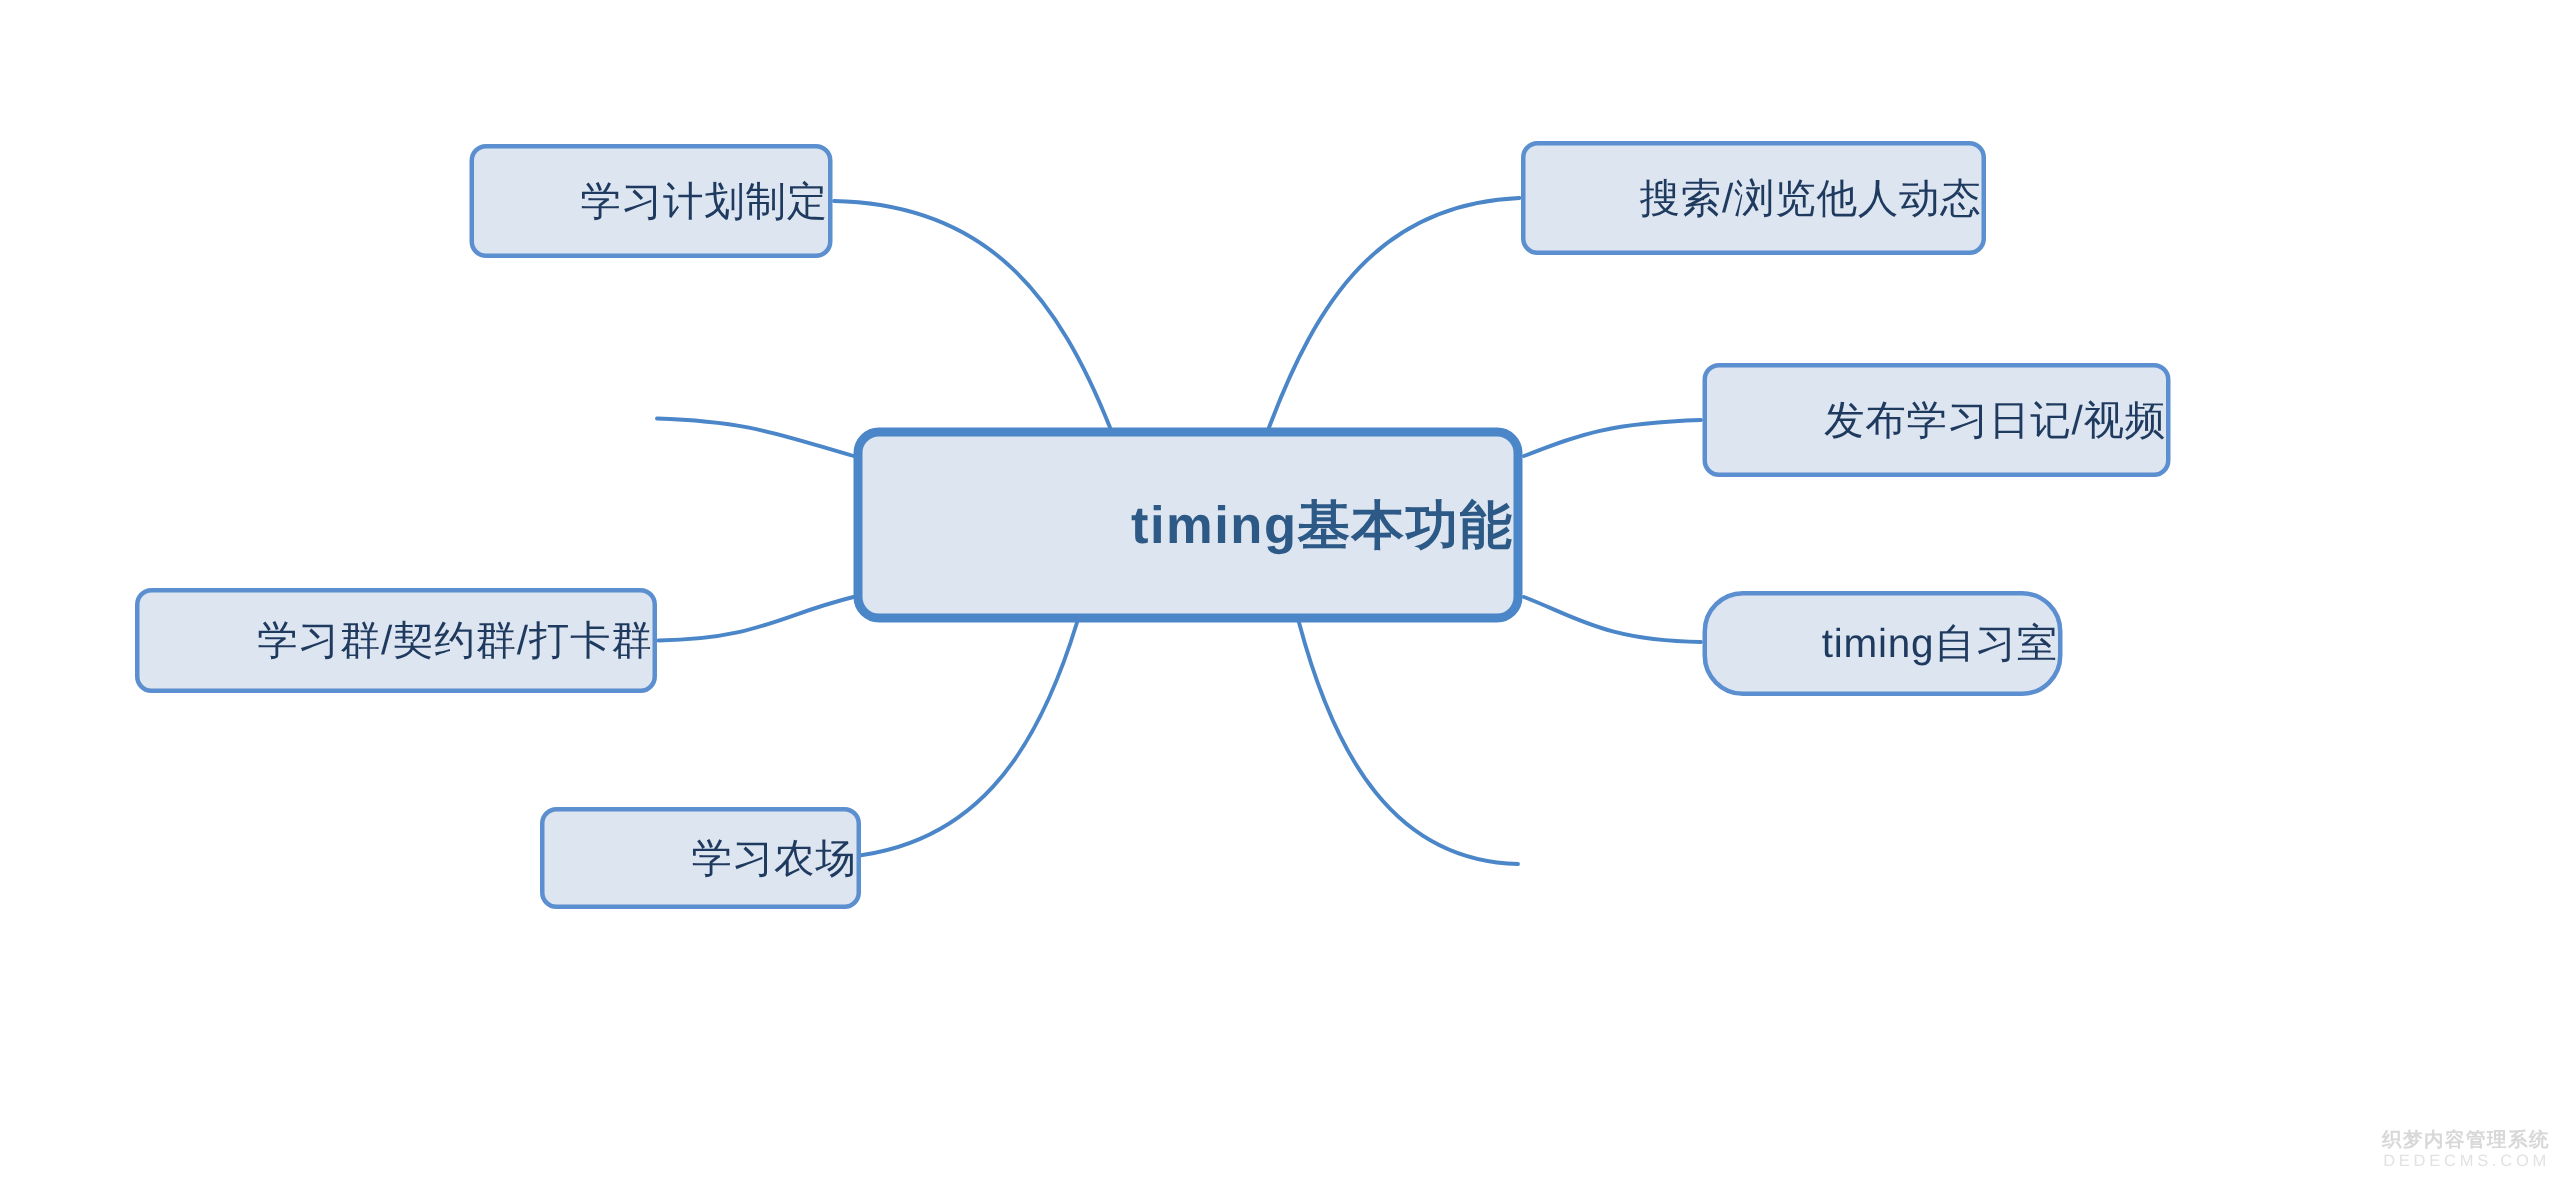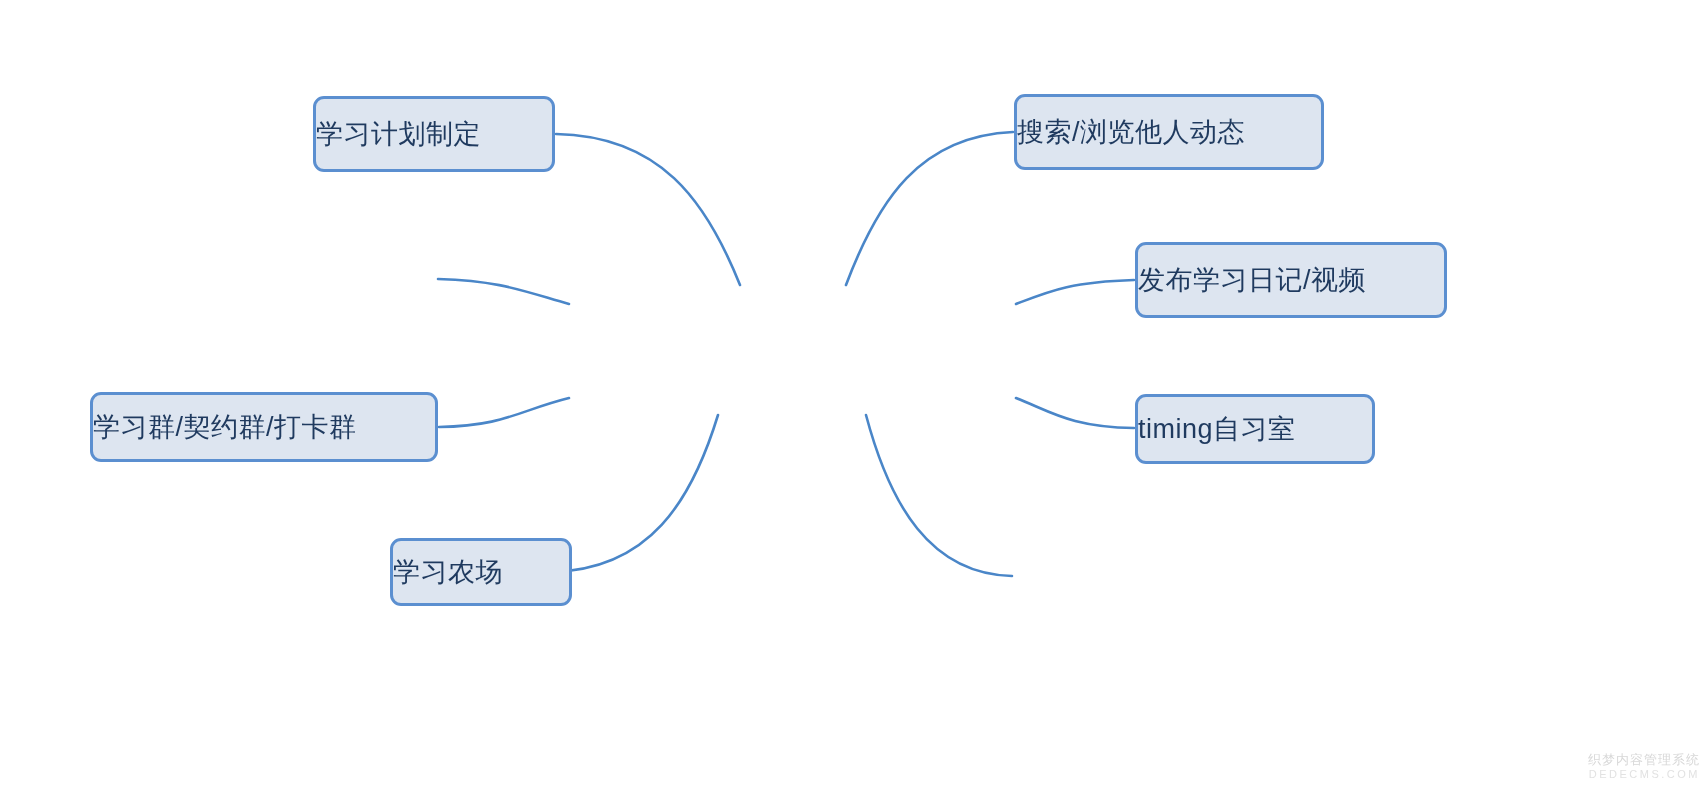--- a/index.html
+++ b/index.html
@@ -27,21 +27,21 @@
     top: 0;
     width: 1708px;
     height: 786px;
     pointer-events: none;
   }
   .node {
     position: absolute;
     box-sizing: border-box;
     display: flex;
     align-items: center;
-    justify-content: flex-start;
+    justify-content: flex-end;
     background: #dde5f0;
     border: 3px solid #5b8fd0;
     border-radius: 12px;
     color: #1f3a5f;
     white-space: nowrap;
     letter-spacing: 0.5px;
   }
   .node-leaf {
     font-size: 27px;
     font-weight: 400;
@@ -62,20 +62,21 @@
     right: 8px;
     bottom: 4px;
     text-align: right;
     line-height: 1.25;
     user-select: none;
   }
   .wm-line1 {
     font-size: 13px;
     color: #d8d8d8;
     letter-spacing: 1px;
+    font-weight: bold;
   }
   .wm-line2 {
     font-size: 11px;
     color: #e2e2e2;
     letter-spacing: 2.5px;
     margin-left: 35px;
   }
 </style>
 </head>
 <body>
@@ -97,36 +98,39 @@
 
   <div class="node node-leaf" id="node-study-plan" style="left: 313px; top: 96px; width: 242px; height: 76px;">
     <span>学习计划制定</span>
   </div>
 
 
   <div class="node node-leaf" id="node-study-groups" style="left: 90px; top: 392px; width: 348px; height: 70px;">
     <span>学习群/契约群/打卡群</span>
   </div>
 
-  <div class="node node-leaf" id="node-study-farm" style="left: 390px; top: 538px; width: 182px; height: 68px;">
+  <div class="node node-leaf" id="node-study-farm" style="left: 360px; top: 538px; width: 214px; height: 68px;">
     <span>学习农场</span>
   </div>
 
   <div class="node node-leaf" id="node-browse-others" style="left: 1014px; top: 94px; width: 310px; height: 76px;">
     <span>搜索/浏览他人动态</span>
   </div>
 
   <div class="node node-leaf" id="node-publish-diary" style="left: 1135px; top: 242px; width: 312px; height: 76px;">
     <span>发布学习日记/视频</span>
   </div>
 
-  <div class="node node-leaf" id="node-study-room" style="left: 1135px; top: 394px; width: 240px; height: 70px;">
+  <div class="node node-leaf" id="node-study-room" style="left: 1135px; top: 394px; width: 240px; height: 70px; border-radius: 27px;">
     <span>timing自习室</span>
   </div>
 
 
+  <div class="node node-center" id="node-center" style="left: 569px; top: 285px; width: 446px; height: 130px;">
+    <span>timing基本功能</span>
+  </div>
 
   <div class="watermark">
     <div class="wm-line1">织梦内容管理系统</div>
     <div class="wm-line2">DEDECMS.COM</div>
   </div>
 
 </div>
 
 </body></html>

